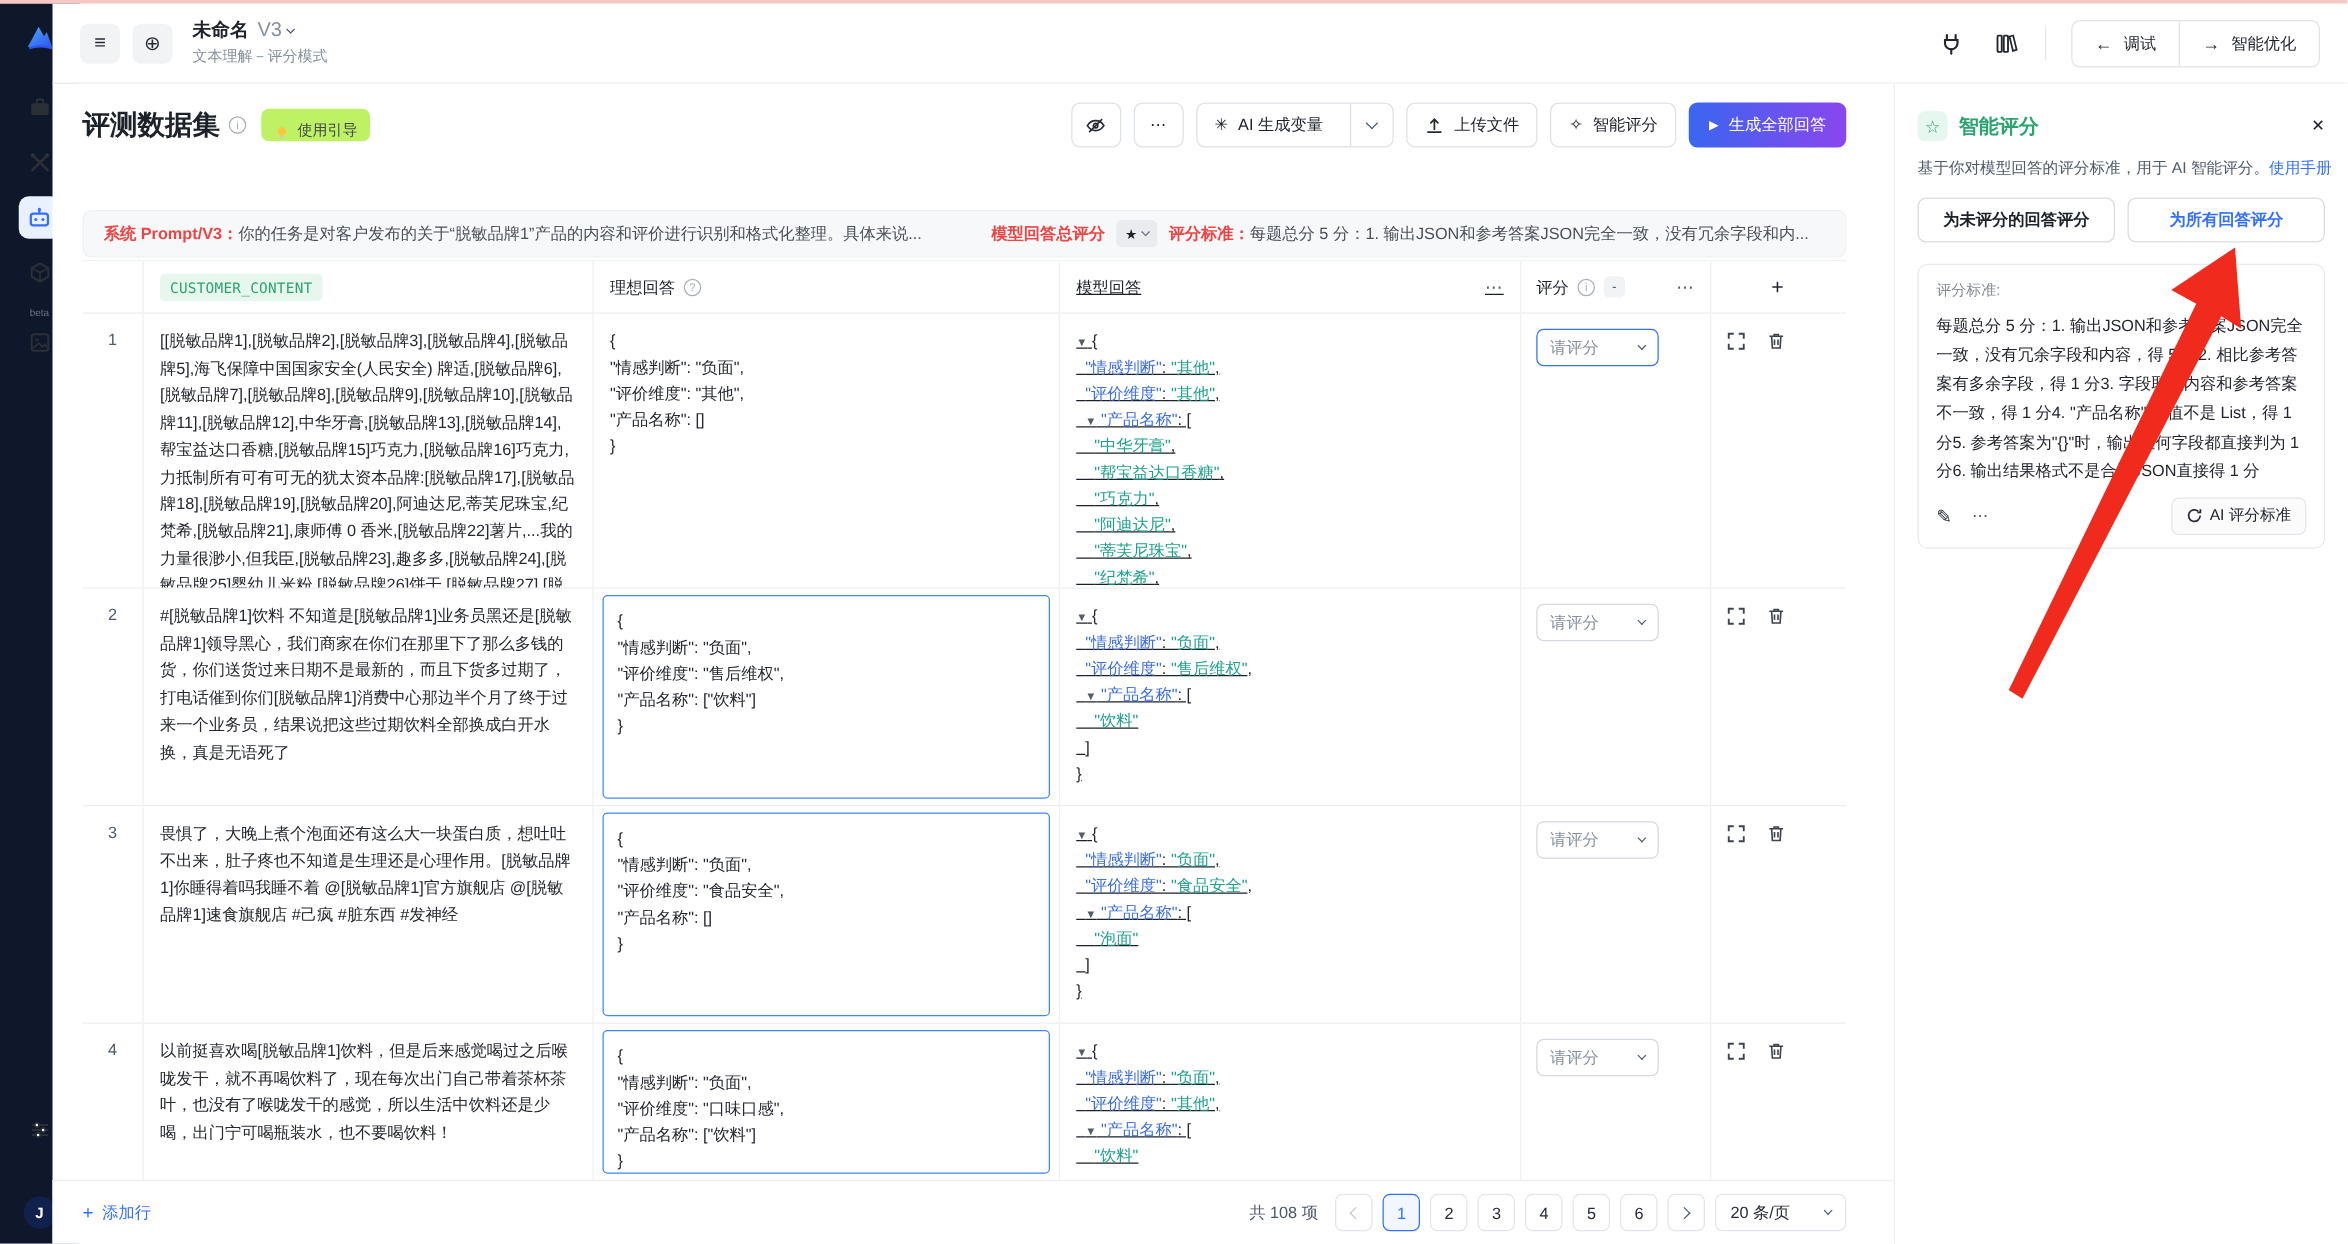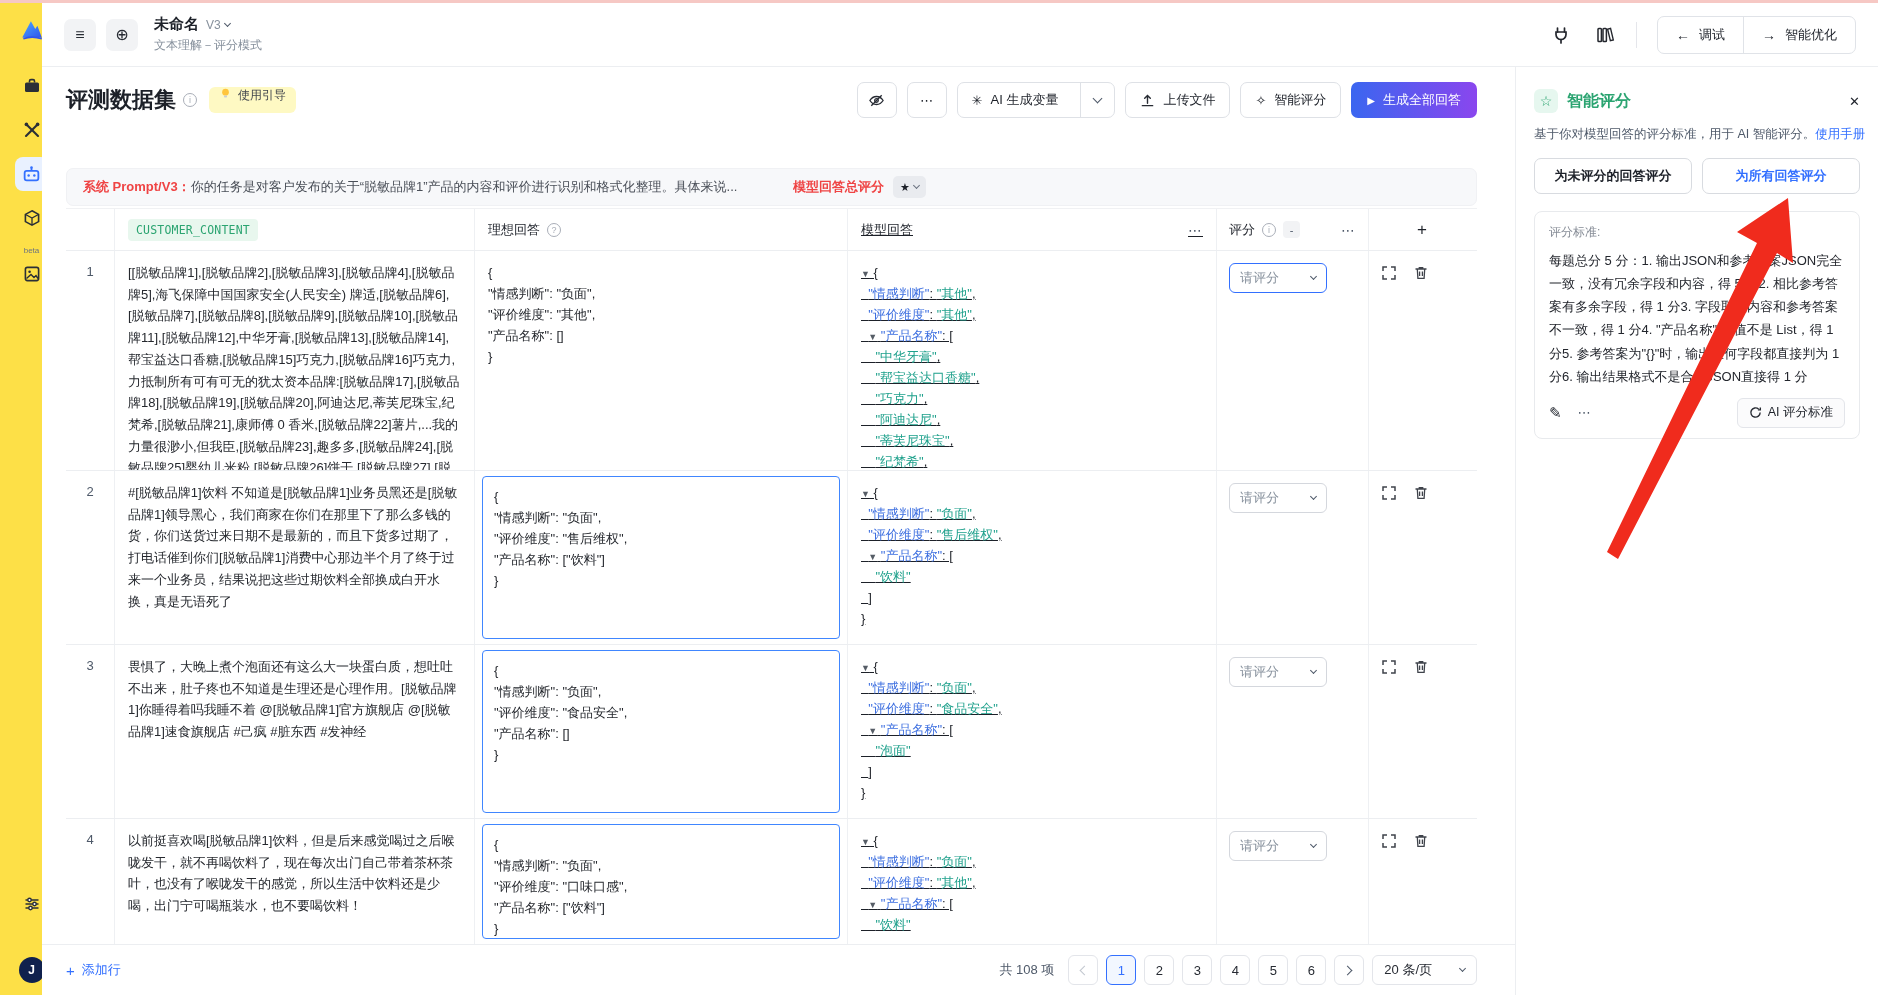--- a/index.html
+++ b/index.html
@@ -4,57 +4,57 @@
 <style>
   * { box-sizing: border-box; margin: 0; padding: 0; }
   html,body { width:1878px; height:995px; }
   body {
     position:relative; overflow:hidden; background:#fff; color:#1d2129;
     font-family:"Liberation Sans","DejaVu Sans",sans-serif; font-size:13px;
   }
   .topstrip { position:absolute; top:0; left:0; right:0; height:3px; background:#f6c8c4; }
 
   
-  .rail { position:absolute; left:0; top:3px; bottom:0; width:64px; background:#fde047;
+  .rail { position:absolute; left:0; top:3px; bottom:0; width:64px; background:#0f172a;
     border-right:1px solid #f0f1f3; display:flex; flex-direction:column; align-items:center; padding:14px 0 12px; }
   .rail .logo { width:26px; height:26px; margin-bottom:26px; }
   .rail-item { width:34px; height:34px; display:flex; align-items:center; justify-content:center;
     border-radius:8px; color:#2b2f36; margin-bottom:10px; }
   .rail-item.active { background:#e9f1ff; color:#3370ff; }
   .beta-tag { font-size:8px; color:#6b7280; line-height:1; margin:2px 0 2px; }
   .rail-bottom { margin-top:auto; display:flex; flex-direction:column; align-items:center; }
   .avatar { width:26px; height:26px; border-radius:50%; background:#10214d; color:#fff;
     display:flex; align-items:center; justify-content:center; font-size:12px; font-weight:700; margin-top:26px; }
 
   
   .header { position:absolute; left:42px; right:0; top:3px; height:64px; border-bottom:1px solid #eceef1;
     display:flex; align-items:center; padding:0 22px; background:#fff; }
   .hbtn { width:32px; height:32px; background:#f2f3f5; border-radius:7px; display:flex;
     align-items:center; justify-content:center; font-size:16px; color:#272b33; margin-right:10px; }
   .title-block { margin-left:6px; }
   .title-line { display:flex; align-items:center; gap:7px; }
   .doc-title { font-size:15px; font-weight:700; }
-  .doc-version { font-size:12px; color:#86909c; display:flex; align-items:center; gap:4px; }
+  .doc-version { font-size:16px; color:#86909c; display:flex; align-items:center; gap:4px; }
   .subtitle { font-size:12px; color:#86909c; margin-top:3px; }
   .header-right { margin-left:auto; display:flex; align-items:center; }
   .hicon { width:22px; height:22px; color:#23262d; margin-left:22px; display:flex; align-items:center; justify-content:center; }
   .hdivider { width:1px; height:26px; background:#e5e6eb; margin:0 20px; }
   .hgroup { display:flex; border:1px solid #e0e3e8; border-radius:7px; overflow:hidden; height:38px; background:#fff; }
   .hseg { display:flex; align-items:center; gap:9px; padding:0 18px; font-size:13px; color:#1d2129; }
   .hseg + .hseg { border-left:1px solid #e0e3e8; }
   .hseg .arrowchar { font-size:14px; }
 
   
   .main { position:absolute; left:42px; top:67px; width:1473px; height:928px; background:#fff; }
   .titlerow { position:absolute; top:10px; left:24px; right:38px; height:46px; display:flex; align-items:center; }
   .page-title { font-size:22px; font-weight:700;font-family:Liberation Serif, serif; }
   .icircle { width:14px; height:14px; border-radius:50%; border:1px solid #a9aeb8; color:#a9aeb8;
     font-size:9px; display:inline-flex; align-items:center; justify-content:center; margin-left:7px; flex:0 0 auto; }
-  .guide-pill { margin-left:12px; height:26px; background:#fef9c3; border-radius:6px; display:flex;
-    align-items:flex-start; gap:6px; padding:0 10px; font-size:12px; color:#41464d; }
+  .guide-pill { margin-left:12px; height:26px; background:#bef264; border-radius:6px; display:flex;
+    align-items:flex-end; gap:6px; padding:0 10px; font-size:12px; color:#41464d; }
   .tools { margin-left:auto; display:flex; align-items:center; gap:10px; }
   .tbtn { height:36px; border:1px solid #dee1e6; border-radius:7px; background:#fff; display:flex;
     align-items:center; gap:8px; padding:0 14px; font-size:13px; color:#1d2129; }
   .tbtn.iconbtn { width:40px; padding:0; justify-content:center; }
   .tbtn.split { padding:0; }
   .split-main { display:flex; align-items:center; gap:8px; padding:0 14px; height:100%; }
   .split-chev { width:34px; height:100%; border-left:1px solid #dee1e6; display:flex; align-items:center; justify-content:center; }
   .tbtn.primary { border:none; color:#fff; background:linear-gradient(90deg,#3a66f0,#8a46ee); font-weight:500; padding:0 16px; }
   .chev { width:7px; height:7px; border-right:1.6px solid #4e5969; border-bottom:1.6px solid #4e5969;
     transform:rotate(45deg); margin-top:-3px; }
@@ -308,20 +308,23 @@
   <div class="promptbar">
     <div class="pb-left">
       <b>系统 Prompt/V3：</b><span>你的任务是对客户发布的关于“脱敏品牌1”产品的内容和评价进行识别和格式化整理。具体来说...</span>
     </div>
     <div class="pb-right">
       <b>模型回答总评分</b>
       <span class="starpill">
         <span>★</span>
         <span class="chev small" style="border-color:#6b7280"></span>
       </span>
+      <span class="pb-crit">
+        <b>评分标准：</b><span>每题总分 5 分：1. 输出JSON和参考答案JSON完全一致，没有冗余字段和内...</span>
+      </span>
     </div>
   </div>
 
   <div class="tablewrap">
     <div class="trow thead">
       <div class="cell c-idx"></div>
       <div class="cell c-cust">
         <span class="cust-badge">CUSTOMER_CONTENT</span>
       </div>
       <div class="cell c-ideal">

